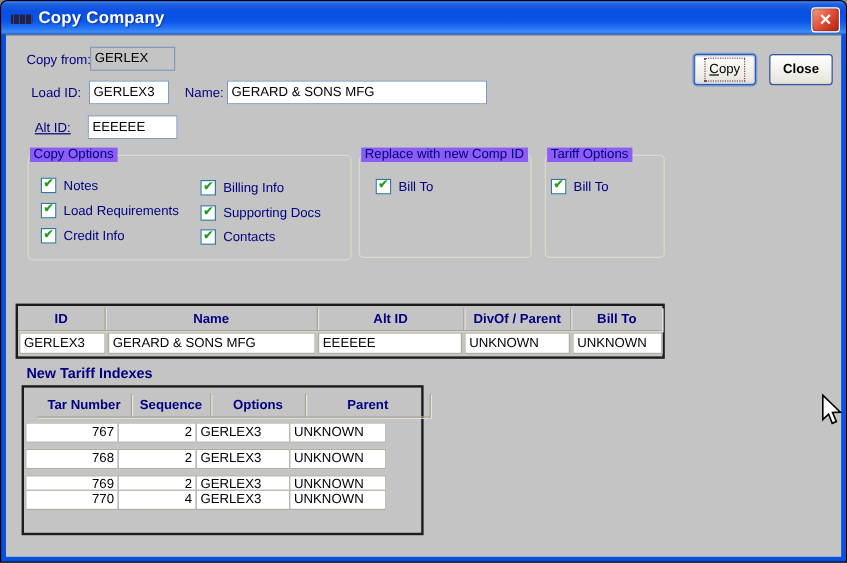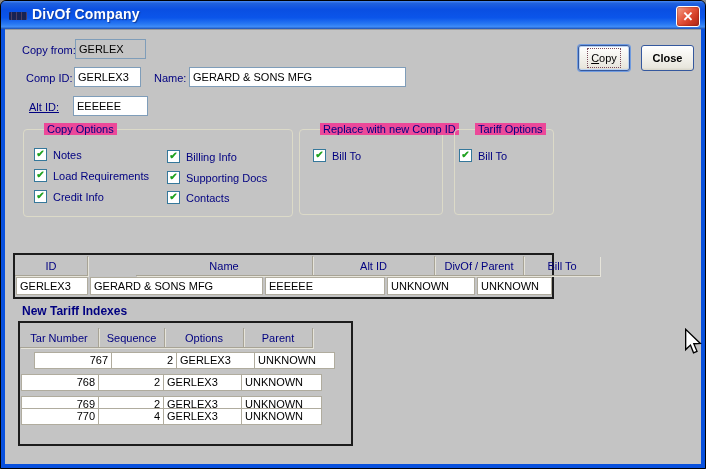--- a/index.html
+++ b/index.html
@@ -53,35 +53,35 @@
   }
   .btn.default{ box-shadow:0 0 0 1px #6f9be0, inset 0 0 0 1px #bcd2f0; }
   .btn.default .btn-label{ outline:1px dotted #7a4a5a; outline-offset:3px; }
   .btn .btn-label::first-letter{ text-decoration:underline; }
   .btn.plain .btn-label::first-letter{ text-decoration:none; }
 
   .groupbox{
     position:absolute; border:1px solid #dcdac8; border-radius:4px;
   }
   .groupbox .legend{
-    position:absolute; top:-7px; left:20px; background:#ec4899; padding:0 3px;
+    position:absolute; top:-7px; left:1px; background:#8b5cf6; padding:0 3px;
     color:#000080; font-size:11px; white-space:nowrap;
   }
   .cb{ position:absolute; display:flex; align-items:center; gap:6px; cursor:default; }
   .cbbox{ width:13px; height:13px; background:#fff; border:1px solid #35789B;
     display:flex; align-items:center; justify-content:center; }
   .cbcheck{ color:#1FA11F; font-size:10px; font-weight:bold; line-height:1; margin-top:-1px; }
   .cb .cblabel{ color:#000080; font-size:11px; white-space:nowrap; }
 
   .section-heading{ position:absolute; color:#000080; font-size:12px; font-weight:bold; }
 
   .gridbox{ position:absolute; border:2px solid #1c1c1c; background:#c4c4c4; }
   .gridhead{ position:absolute; display:flex; }
   .gridhead .th{
-    color:#000080; font-size:11px; font-weight:normal; text-align:center;
+    color:#000080; font-size:11px; font-weight:bold; text-align:center;
     line-height:20px; height:20px; border-right:1px solid #a8a496;
     border-bottom:1px solid #a8a496; box-shadow:1px 1px 0 #e6e4da;
   }
   .gridrow{ position:absolute; display:flex; }
   .gridrow .td{
     background:#fff; border:1px solid #b0ac9e; height:18px; font-size:11px;
     color:#000; line-height:16px; padding:0 3px; overflow:hidden; white-space:nowrap;
     margin-right:2px;
   }
   .tariffrow .td{ margin-right:0; margin-left:-1px; height:17px; line-height:15px; }
@@ -92,30 +92,30 @@
 </style>
 </head>
 <body>
 
 <div class="window">
 
   <div class="titlebar">
     <span class="app-icon">
         <span class="smudge"></span>
       </span>
-    <span class="title-text">DivOf Company</span>
+    <span class="title-text">Copy Company</span>
     <span class="close-x"><span>✕</span></span>
   </div>
 
   <div class="client"></div>
 
   <span class="lbl" style="left:21px; top:43px;">Copy from:</span>
   <input class="txt disabled" style="left: 74px; top: 38px; width: 71px;" value="GERLEX">
 
-  <span class="lbl" style="left:25px; top:71px;">Comp ID:</span>
+  <span class="lbl" style="left:25px; top:71px;">Load ID:</span>
   <input class="txt" style="left: 73px; top: 66px; width: 67px;" value="GERLEX3">
 
   <span class="lbl" style="left:153px; top:71px;">Name:</span>
   <input class="txt" style="left: 188px; top: 66px; width: 217px;" value="GERARD &amp; SONS MFG">
 
   <span class="lbl" style="left:28px; top:100px;text-decoration:underline;">Alt ID:</span>
   <input class="txt" style="left: 72px; top: 95px; width: 75px;" value="EEEEEE">
 
   <div class="btn default" style="left:577px; top:44px; width:52px;">
     <span class="btn-label">Copy</span>
@@ -181,44 +181,44 @@
     <span class="cbbox">
         <span class="cbcheck">✔</span>
       </span>
     <span class="cblabel">Bill To</span>
   </div>
 
   <span class="section-heading" style="left:21px; top:252px;">New Company</span>
   <div class="gridbox" style="left:12px; top:252px; width:541px; height:46px;">
     <div class="gridhead" style="left:0; top:1px;">
       <div class="th" style="width:73px;">ID</div>
-      <div class="th" style="width:177px;margin-left:48px;">Name</div>
+      <div class="th" style="width:177px;">Name</div>
       <div class="th" style="width:122px;">Alt ID</div>
       <div class="th" style="width:89px;">DivOf / Parent</div>
       <div class="th" style="width:76px; border-right:none;">Bill To</div>
     </div>
     <div class="gridrow" style="left:1px; top:22px;">
       <div class="td" style="width:72px;">GERLEX3</div>
       <div class="td" style="width:173px;">GERARD &amp; SONS MFG</div>
       <div class="td" style="width:120px;">EEEEEE</div>
       <div class="td" style="width:88px;">UNKNOWN</div>
       <div class="td" style="width:75px; margin-right:0;">UNKNOWN</div>
     </div>
   </div>
 
   <span class="section-heading" style="left:21px; top:303px;">New Tariff Indexes</span>
   <div class="gridbox" style="left:17px; top:320px; width:335px; height:125px;">
     <div class="gridhead" style="left:0; top:5px;">
-      <div class="th" style="width:79px;">Tar Number</div>
+      <div class="th" style="width:79px;margin-left:11px;">Tar Number</div>
       <div class="th" style="width:66px;">Sequence</div>
       <div class="th" style="width:79px;">Options</div>
-      <div class="th" style="width:69px;text-align:center;">Parent</div>
+      <div class="th" style="width:104px;text-align:center;">Parent</div>
     </div>
     <div class="gridrow tariffrow" style="left:1px; top:29px;">
-      <div class="td num" style="width:78px;margin-left:13px;">767</div>
+      <div class="td num" style="width:78px;">767</div>
       <div class="td num" style="width:66px;">2</div>
       <div class="td" style="width:79px;">GERLEX3</div>
       <div class="td" style="width:81px;">UNKNOWN</div>
     </div>
     <div class="gridrow tariffrow" style="left:1px; top:51px;">
       <div class="td num" style="width:78px;">768</div>
       <div class="td num" style="width:66px;">2</div>
       <div class="td" style="width:79px;">GERLEX3</div>
       <div class="td" style="width:81px;">UNKNOWN</div>
     </div>

